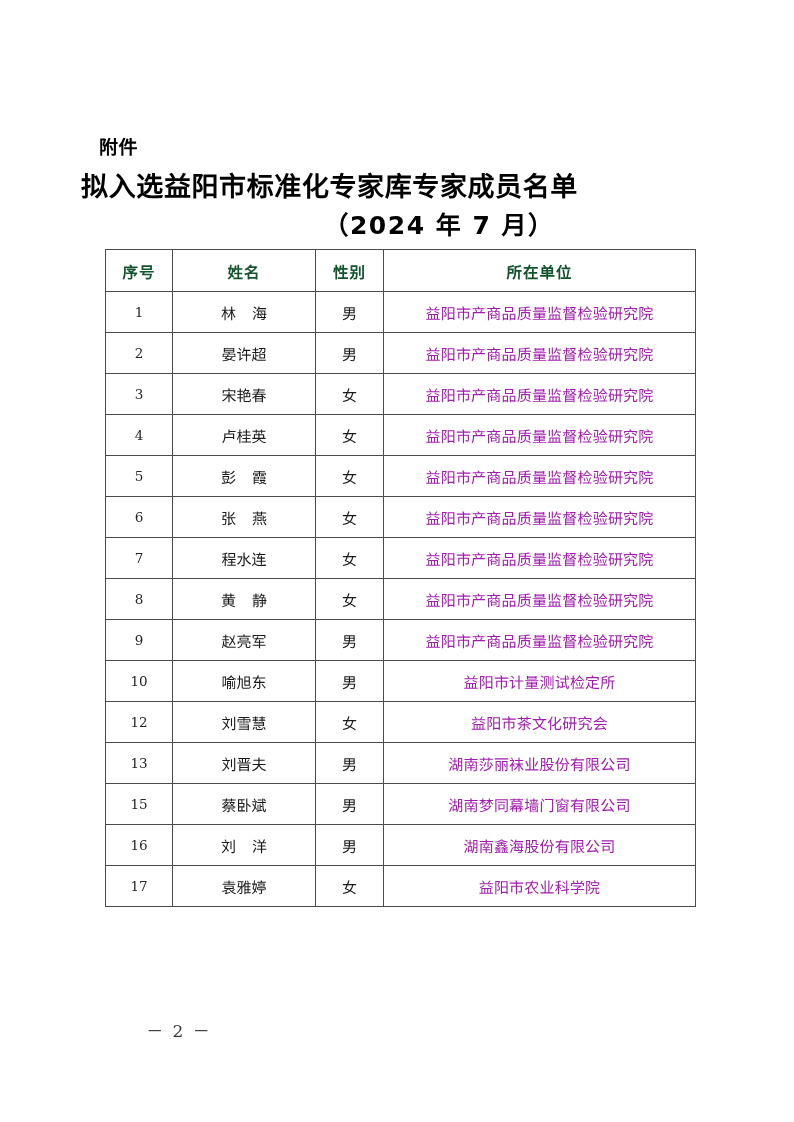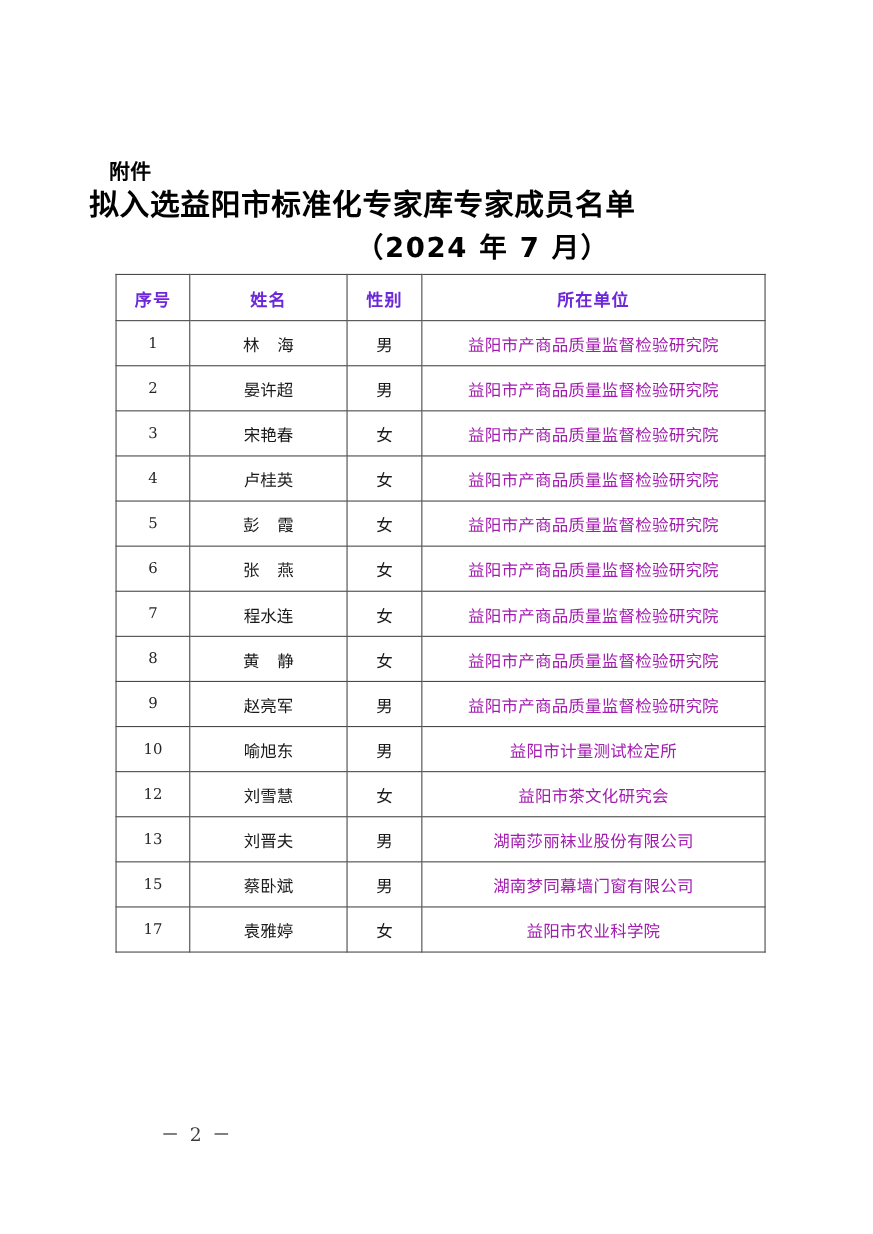--- a/index.html
+++ b/index.html
@@ -17,21 +17,21 @@
     background: #ffffff;
     overflow: hidden;
     font-family: "DejaVu Serif", "Liberation Serif", serif;
     -webkit-font-smoothing: antialiased;
   }
 
   
   .attachment-label {
     position: absolute;
     left: 99px;
-    top: 144px;
+    top: 134px;
     font-family: "DejaVu Sans", "Liberation Sans", sans-serif;
     font-size: 19px;
     line-height: 26px;
     font-weight: 600;
     color: #000000;
     letter-spacing: 0.5px;
     white-space: nowrap;
   }
 
   
@@ -93,21 +93,21 @@
     vertical-align: middle;
     color: #1a1a1a;
     padding: 0;
   }
 
   table.roster thead th {
     height: 41px;
     font-family: "DejaVu Sans", "Liberation Sans", sans-serif;
     font-size: 15.5px;
     font-weight: 700;
-    color: #6d28d9;
+    color: #14532d;
     letter-spacing: 1px;
   }
 
   table.roster tbody td {
     height: 40px;
     font-family: "DejaVu Serif", "Liberation Serif", serif;
     font-size: 14.5px;
     font-weight: 400;
   }
 
@@ -255,20 +255,26 @@
             <td class="sex">男</td>
             <td class="org">湖南莎丽袜业股份有限公司</td>
           </tr>
           <tr>
             <td class="seq">15</td>
             <td class="name">蔡卧斌</td>
             <td class="sex">男</td>
             <td class="org">湖南梦同幕墙门窗有限公司</td>
           </tr>
           <tr>
+            <td class="seq">16</td>
+            <td class="name spaced-name">刘<span class="glyph-gap"></span>洋</td>
+            <td class="sex">男</td>
+            <td class="org">湖南鑫海股份有限公司</td>
+          </tr>
+          <tr>
             <td class="seq">17</td>
             <td class="name">袁雅婷</td>
             <td class="sex">女</td>
             <td class="org">益阳市农业科学院</td>
           </tr>
         </tbody>
     </table>
   </div>
 
   <div class="page-number">－ 2 －</div>

